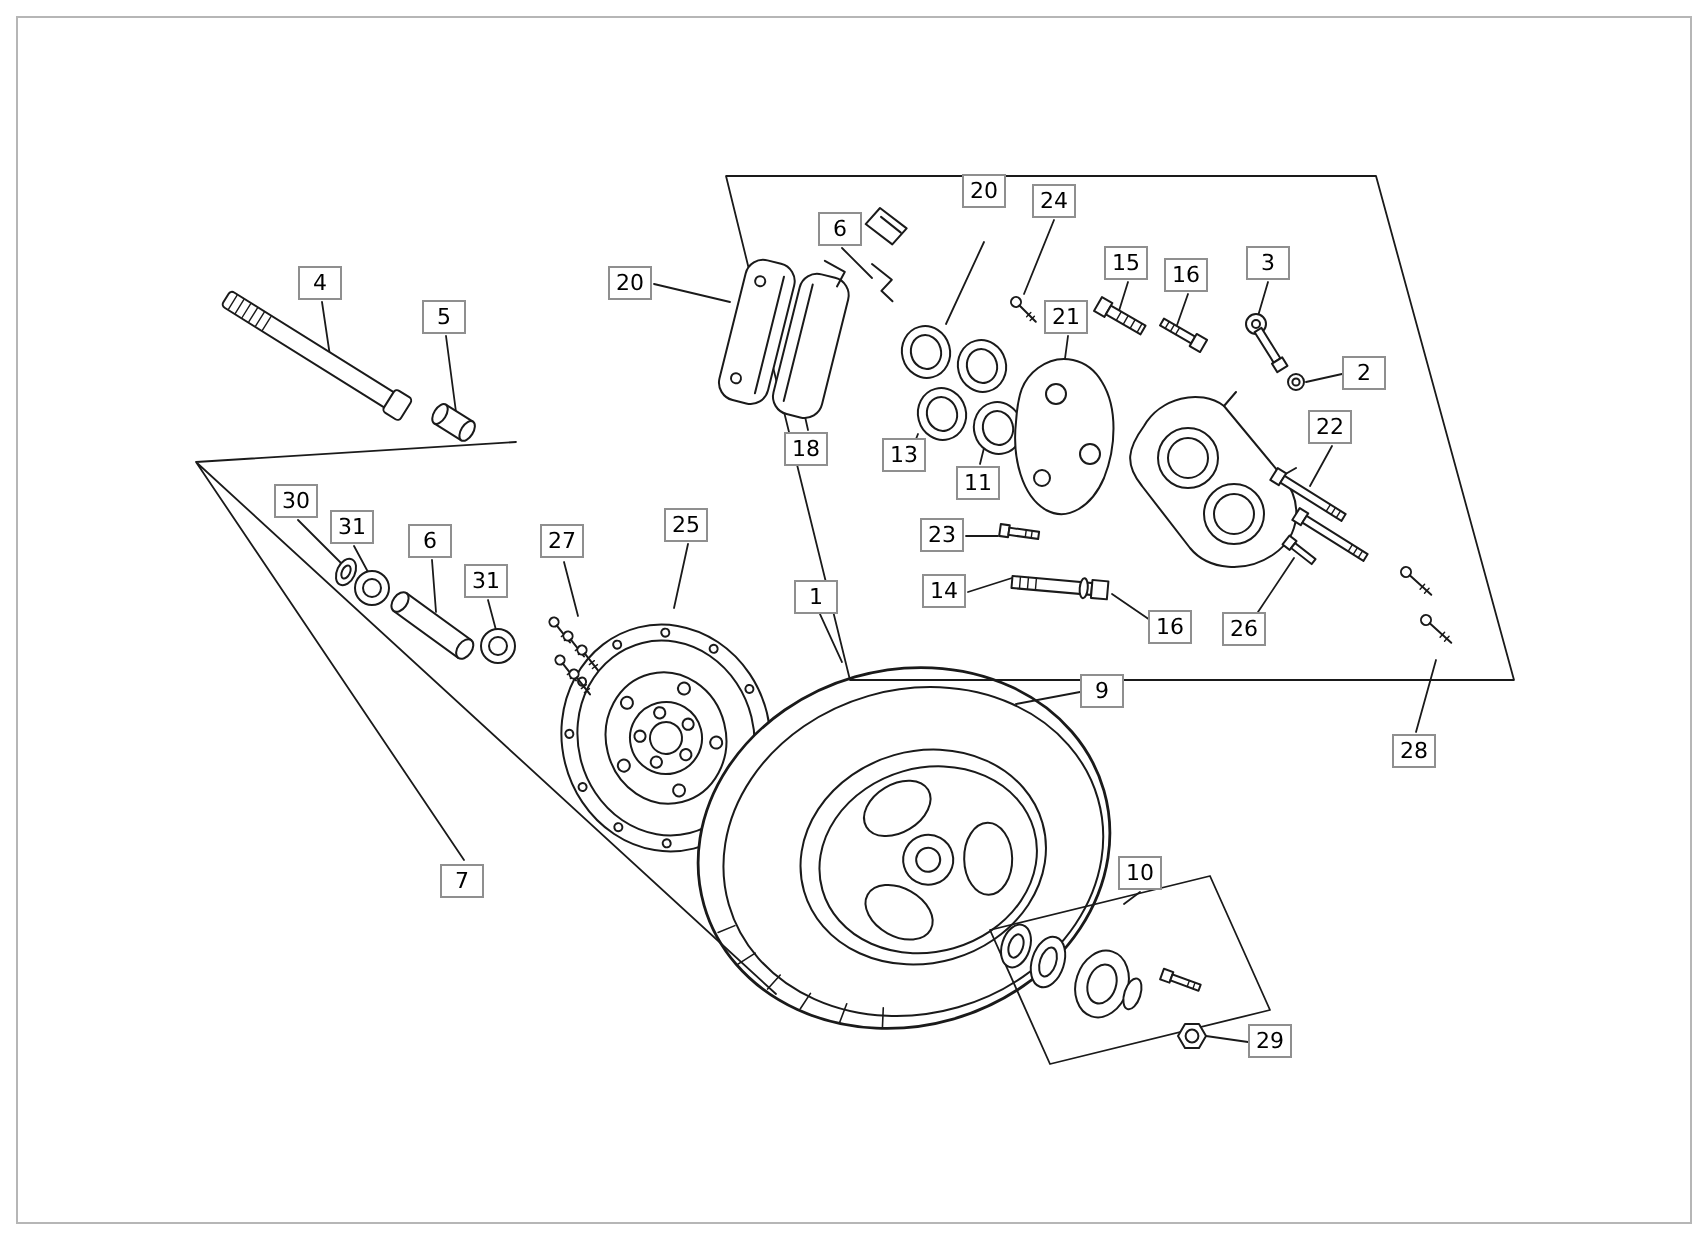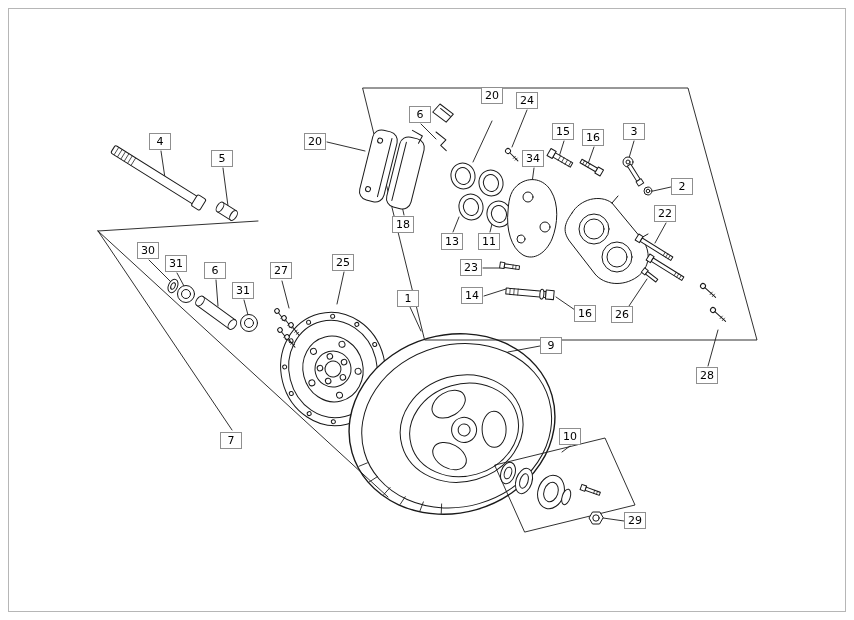--- a/index.html
+++ b/index.html
@@ -341,29 +341,29 @@
 <div class="plabel" style="left:671px;top:178px">2</div>
 <div class="plabel" style="left:623px;top:123px">3</div>
 <div class="plabel" style="left:149px;top:133px">4</div>
 <div class="plabel" style="left:211px;top:150px">5</div>
 <div class="plabel" style="left:204px;top:262px">6</div>
 <div class="plabel" style="left:220px;top:432px">7</div>
 <div class="plabel" style="left:540px;top:337px">9</div>
 <div class="plabel" style="left:559px;top:428px">10</div>
 <div class="plabel" style="left:478px;top:233px">11</div>
 <div class="plabel" style="left:409px;top:106px">6</div>
-<div class="plabel" style="left:441px;top:233px">13</div>
+<div class="plabel" style="left:441px;top:219px">13</div>
 <div class="plabel" style="left:461px;top:287px">14</div>
 <div class="plabel" style="left:552px;top:123px">15</div>
 <div class="plabel" style="left:574px;top:305px">16</div>
 <div class="plabel" style="left:582px;top:129px">16</div>
 <div class="plabel" style="left:392px;top:216px">18</div>
 <div class="plabel" style="left:304px;top:133px">20</div>
 <div class="plabel" style="left:481px;top:87px">20</div>
-<div class="plabel" style="left:522px;top:150px">34</div>
+<div class="plabel" style="left:522px;top:150px">21</div>
 <div class="plabel" style="left:654px;top:205px">22</div>
 <div class="plabel" style="left:460px;top:259px">23</div>
 <div class="plabel" style="left:516px;top:92px">24</div>
 <div class="plabel" style="left:332px;top:254px">25</div>
 <div class="plabel" style="left:611px;top:306px">26</div>
 <div class="plabel" style="left:270px;top:262px">27</div>
 <div class="plabel" style="left:696px;top:367px">28</div>
 <div class="plabel" style="left:624px;top:512px">29</div>
 <div class="plabel" style="left:137px;top:242px">30</div>
 <div class="plabel" style="left:165px;top:255px">31</div>

